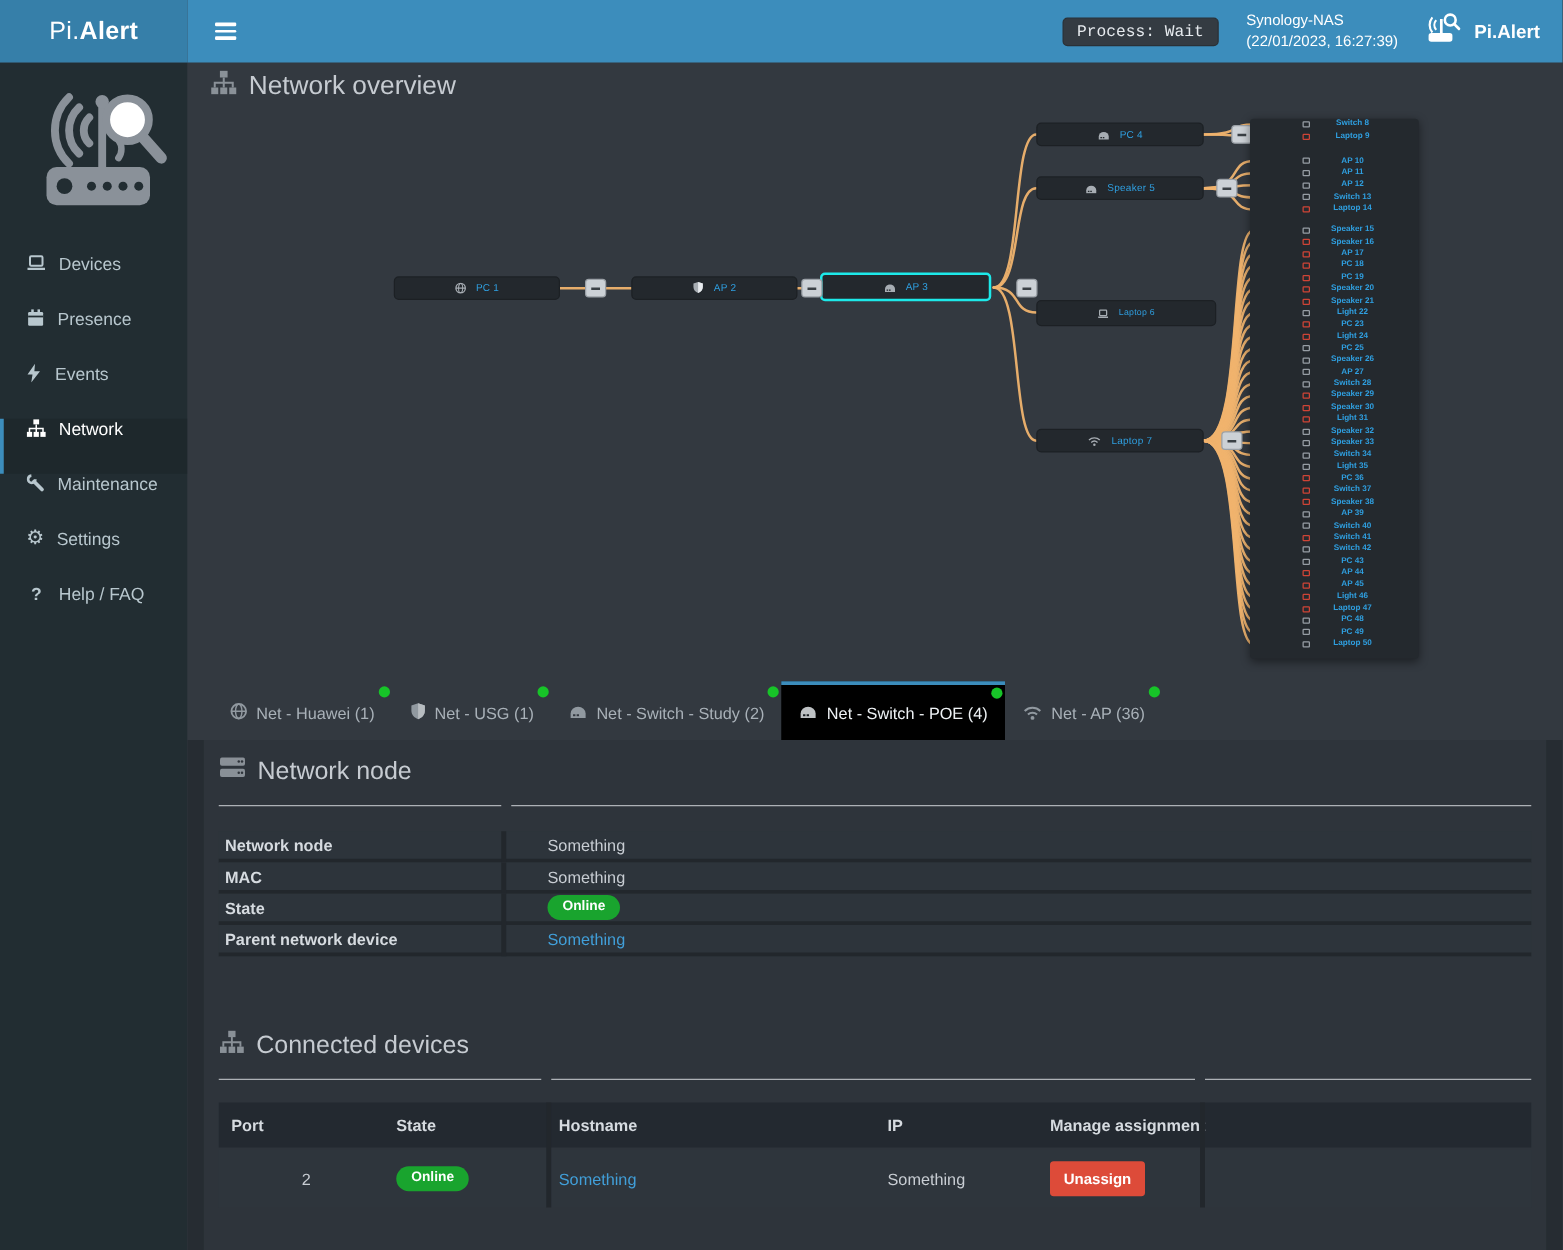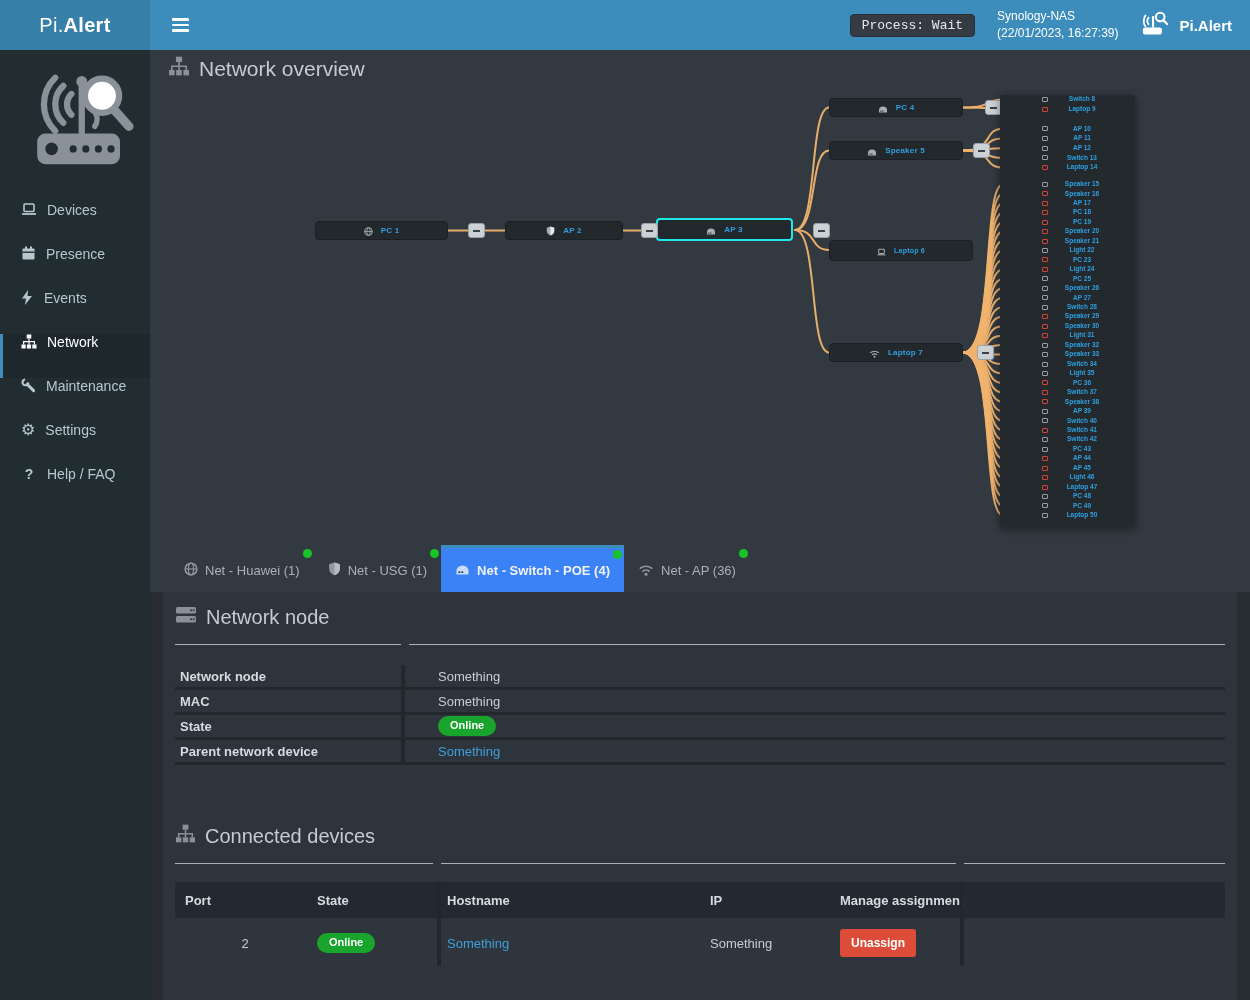--- a/index.html
+++ b/index.html
@@ -31,41 +31,41 @@
   .side-item svg{flex:0 0 auto}
   .side-item.active{background:var(--sidebar-active);border-left-color:var(--accent);color:#fff}
   .content{position:absolute;left:150px;top:50px;width:1100px;height:950px;background:var(--page)}
   .overview{position:relative;width:1100px;height:495px}
   .sec-title{position:absolute;left:18px;top:6px;display:flex;align-items:center;gap:9px;
     font-size:21px;font-weight:400;color:var(--txt)}
   .sec-title svg{opacity:.85}
   .edges{position:absolute;left:0;top:0;z-index:1}
   .dnode{position:absolute;z-index:2;height:19px;background:var(--nodebg);border:1px solid #1c2024;
     border-radius:4px;display:flex;align-items:center;justify-content:center;gap:8px;cursor:pointer}
-  .dnode .nlabel{font-size:8px;font-weight:700;color:var(--nodetext);letter-spacing:.2px}
+  .dnode .nlabel{font-size:8px;font-weight:400;color:var(--nodetext);letter-spacing:.2px}
   .dnode.hl{border:2px solid var(--cyan);height:23px}
   .minus{position:absolute;z-index:3;width:17px;height:15px;background:#ccd1d6;border:1px solid #9ba1a7;
     border-radius:3px;cursor:pointer;display:flex;align-items:center;justify-content:center}
   .minus i{display:block;width:7px;height:2px;background:#3a4045}
   .dev-panel{position:absolute;z-index:4;left:850px;top:45px;width:135px;height:432px;
     background:#24292e;border-radius:3px;box-shadow:0 2px 8px rgba(0,0,0,.45)}
   .dev-row{position:absolute;left:0;width:135px;height:8px;display:flex;align-items:center;
     justify-content:center;gap:5px;cursor:pointer;padding-left:18px}
   .dev-ico{width:6px;height:5px;border:1px solid #979ea5;border-radius:1px;flex:0 0 auto}
   .dev-row.down .dev-ico{border-color:#cf4436}
   .dev-label{font-size:6.5px;font-weight:700;color:var(--nodetext);line-height:1;white-space:nowrap;width:58px;text-align:center}
   .tabs{position:relative;height:47px;display:flex;align-items:flex-end;padding-left:20px}
   .tab{position:relative;height:45px;display:flex;align-items:center;gap:7px;padding:2px 14px 0 14px;
     color:var(--txt-dim);font-size:13px;cursor:pointer;white-space:nowrap}
   .tab svg{opacity:.8;flex:0 0 auto}
   .tab .dot{position:absolute;top:2px;right:2px;width:9px;height:9px;border-radius:50%}
   .tab .dot.green{background:var(--dotg)}
   .tab .dot.red{background:var(--dotr)}
-  .tab.active{height:47px;background:#3b82f6;border-top:3px solid var(--accent);padding-top:0;
-    color:#eef2f5;font-weight:700}
+  .tab.active{height:47px;background:#000000;border-top:3px solid var(--accent);padding-top:0;
+    color:#eef2f5;font-weight:400}
   .lower{height:408px;background:var(--lower);padding:0 13px}
   .panel{height:408px;background:var(--panel);padding:12px 12px 0 12px;overflow:hidden}
   .panel-title{display:flex;align-items:center;gap:9px;font-size:20px;font-weight:400;color:var(--txt);height:26px}
   .panel-title svg{opacity:.85}
   .hr{display:flex;gap:8px;margin-top:14px}
   .hr i{display:block;height:1px;background:#c3c8cd;opacity:.85}
   .kv-rows{margin-top:20px}
   .kv-row{position:relative;height:25px;background:var(--band);border-bottom:3px solid var(--sep);
     display:flex;align-items:center}
   .kv-row::after{content:"";position:absolute;left:226px;top:0;bottom:-3px;width:4px;background:var(--sep)}
@@ -263,21 +263,21 @@
       </svg>
 
     <div class="dnode" style="left:165px;top:171px;width:133px">
       <span><svg width="9" height="9" viewBox="0 0 12 12" style="color:#a7adb3">
             <circle cx="6" cy="6" r="5" class="ic" stroke-width="1.4"></circle>
             <ellipse cx="6" cy="6" rx="2.2" ry="5" class="ic" stroke-width="1.1"></ellipse>
             <line x1="1" y1="6" x2="11" y2="6" class="ic" stroke-width="1.1"></line>
           </svg></span>
       <span class="nlabel">PC 1</span>
       </div>
-    <div class="dnode" style="left:355px;top:171px;width:118px">
+    <div class="dnode" style="left:355px;top:171px;width:133px">
       <span><svg width="9" height="10" viewBox="0 0 12 13">
             <path d="M6 .5 L11 2.2 V6 C11 9.3 8.9 11.4 6 12.4 C3.1 11.4 1 9.3 1 6 V2.2 Z" fill="#a7adb3"></path>
             <path d="M6 .5 L11 2.2 V6 C11 9.3 8.9 11.4 6 12.4 Z" fill="#e8ebee"></path>
           </svg></span>
       <span class="nlabel">AP 2</span>
       </div>
     <div class="dnode hl" style="left:506px;top:168px;width:137px">
       <span><svg width="10" height="8" viewBox="0 0 12 10">
             <path d="M1 9.5 V6.5 A5 4.5 0 0 1 11 6.5 V9.5 Z" fill="#a7adb3"></path>
             <rect x="2.6" y="7" width="1.6" height="1.3" fill="#23282d"></rect>
@@ -521,20 +521,29 @@
           </svg></span>
       <span>Net - Huawei (1)</span>
         <span class="dot green"></span>
       </div>
     <div class="tab">
       <span><svg width="13" height="14" viewBox="0 0 12 13">
             <path d="M6 .5 L11 2.2 V6 C11 9.3 8.9 11.4 6 12.4 C3.1 11.4 1 9.3 1 6 V2.2 Z" fill="currentColor"></path>
             <path d="M6 .5 L11 2.2 V6 C11 9.3 8.9 11.4 6 12.4 Z" fill="#d9dde1"></path>
           </svg></span>
       <span>Net - USG (1)</span>
+        <span class="dot green"></span>
+      </div>
+    <div class="tab">
+      <span><svg width="15" height="12" viewBox="0 0 12 10">
+            <path d="M1 9.5 V6.5 A5 4.5 0 0 1 11 6.5 V9.5 Z" fill="currentColor"></path>
+            <rect x="2.6" y="7" width="1.6" height="1.3" fill="#333940"></rect>
+            <rect x="5" y="7" width="1.6" height="1.3" fill="#333940"></rect>
+          </svg></span>
+      <span>Net - Switch - Study (2)</span>
         <span class="dot green"></span>
       </div>
     <div class="tab active">
       <span><svg width="15" height="12" viewBox="0 0 12 10">
             <path d="M1 9.5 V6.5 A5 4.5 0 0 1 11 6.5 V9.5 Z" fill="currentColor"></path>
             <rect x="2.6" y="7" width="1.6" height="1.3" fill="#1f252a"></rect>
             <rect x="5" y="7" width="1.6" height="1.3" fill="#1f252a"></rect>
           </svg></span>
       <span>Net - Switch - POE (4)</span>
         <span class="dot green"></span>

